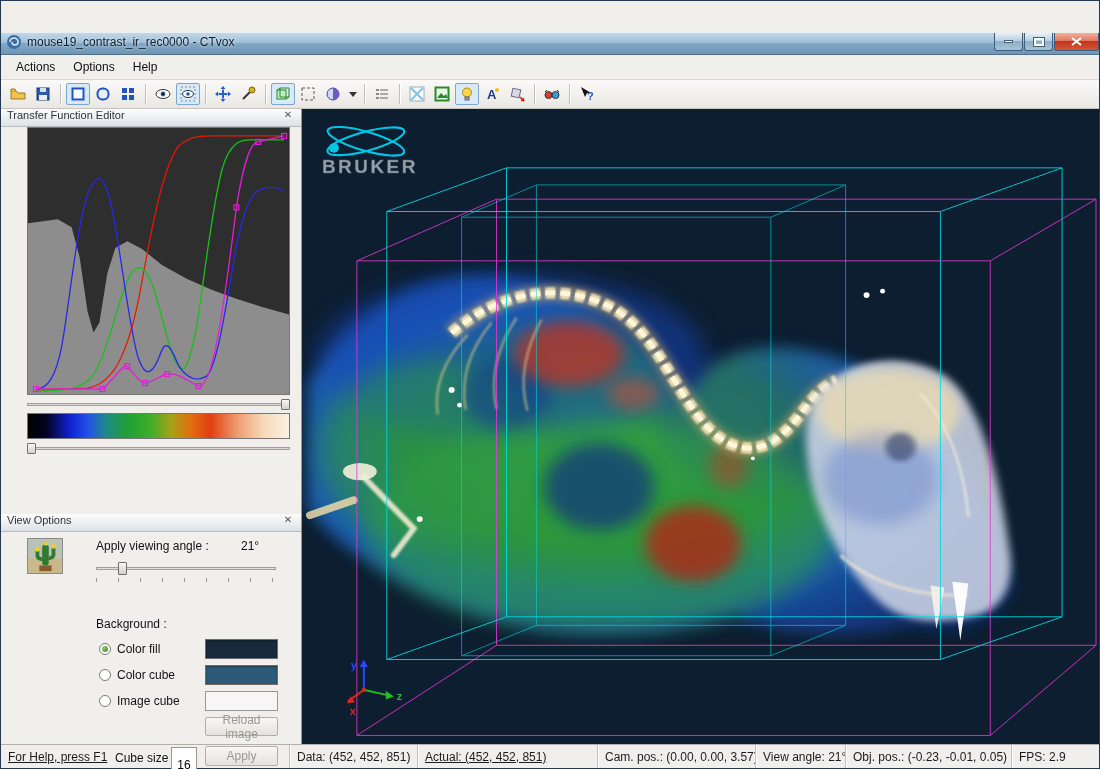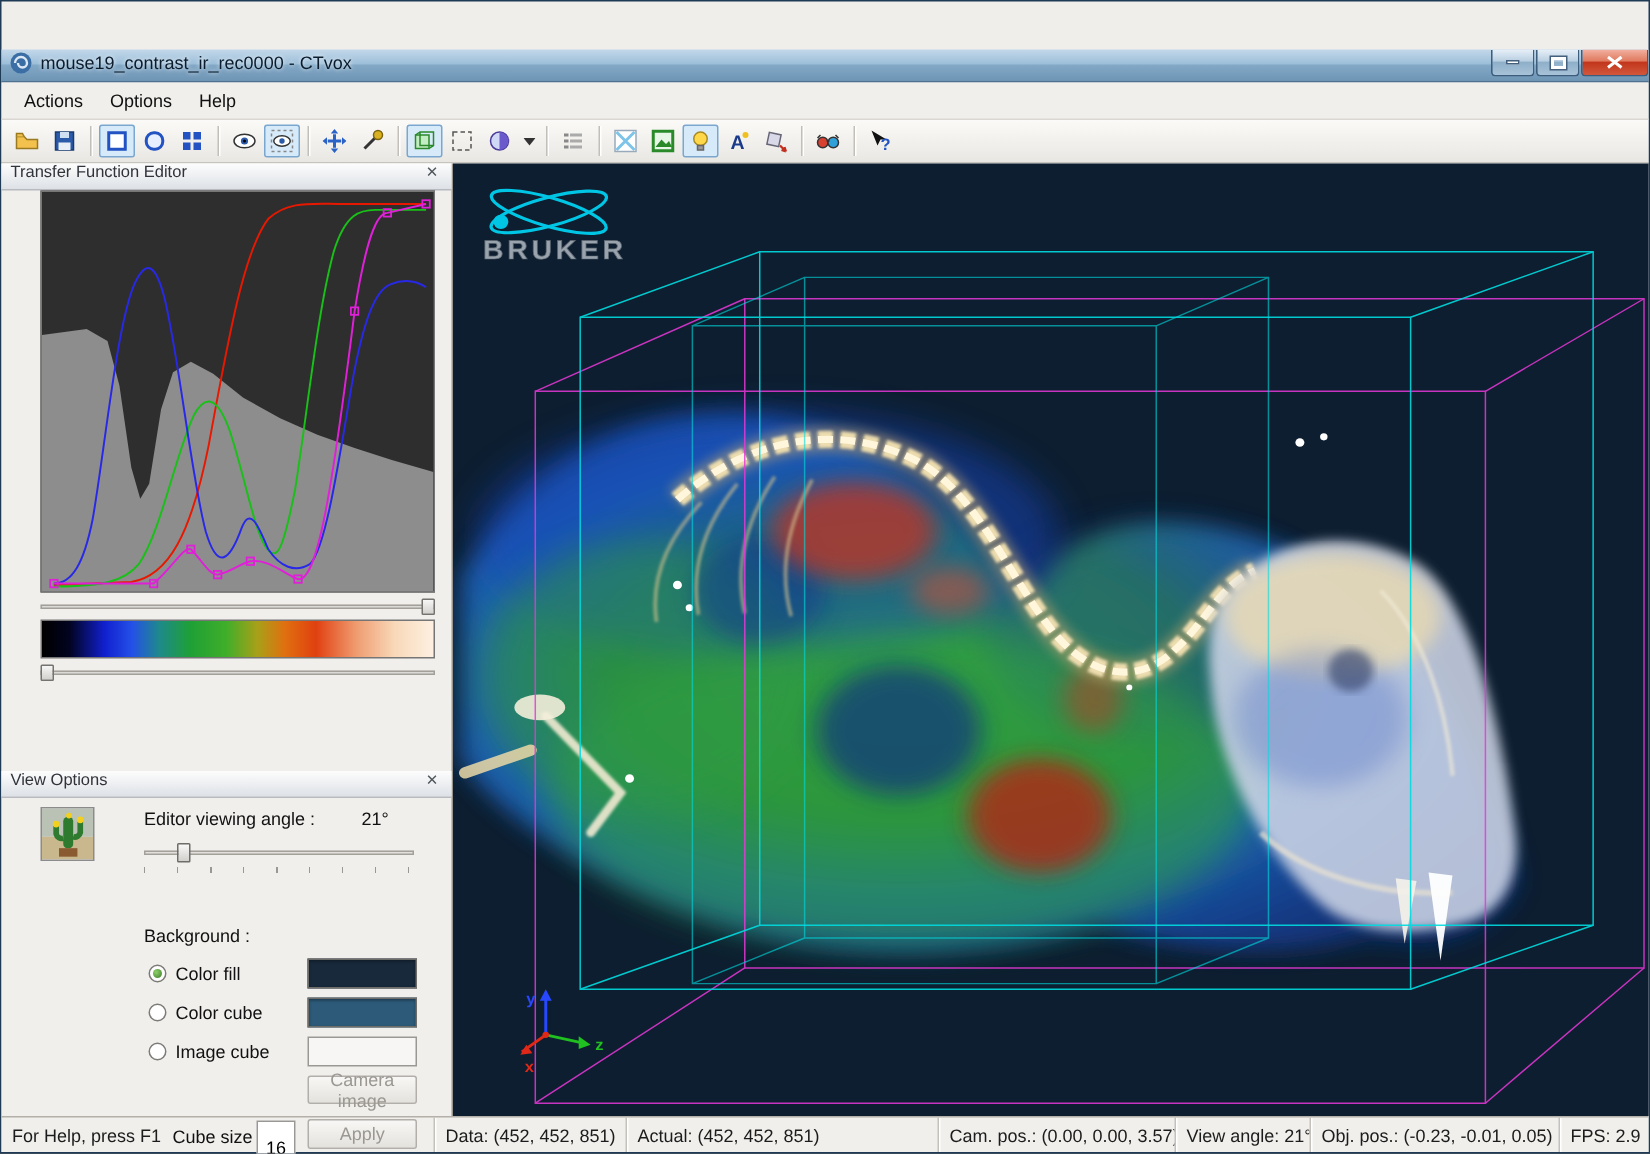--- a/index.html
+++ b/index.html
@@ -120,21 +120,21 @@
   .cube-input { left:170px; top:215px; width:26px; height:36px; border:1px solid #9a9894; background:#fff; font-size:12px; text-align:center; padding:0; }
   .apply-btn { left:204px; top:214px; width:73px; height:20px; }
 
   
   .statusbar {
     height:24px; flex:0 0 24px; display:flex; align-items:center; background:#f0efec;
     border-top:1px solid #b3b0aa; font-size:12px; color:#1c1c1c;
   }
   .seg { padding:0 7px; height:100%; display:flex; align-items:center; white-space:nowrap; overflow:hidden; }
   .seg + .seg { border-left:1px solid #c4c1bb; box-shadow:inset 1px 0 0 #fff; }
-  .s0{width:288px;} .s1{width:128px;} .s2{width:208px;} .s3{width:158px;} .s4{width:90px;} .s5{width:166px;} .s6{flex:1;}
+  .s0{width:288px;text-decoration:underline;} .s1{width:128px;} .s2{width:180px;text-decoration:underline;} .s3{width:158px;} .s4{width:90px;} .s5{width:166px;} .s6{flex:1;}
 </style>
 </head>
 <body>
 
 <div class="window">
 
   <div class="titlebar">
     <svg class="app-icon" viewBox="0 0 16 16">
       <circle cx="8" cy="8" r="7" fill="#3a6ea5"></circle>
       <path d="M4 8a4 4 0 0 1 8 0a3 3 0 0 1-6 0" fill="none" stroke="#dce8f4" stroke-width="1.6"></path>
@@ -358,21 +358,21 @@
         <svg class="abs cactus-box" viewBox="0 0 36 36">
           <rect width="36" height="20" fill="#b9c2b4"></rect>
             <rect y="20" width="36" height="16" fill="#c9b88e"></rect>
           <rect x="15" y="6" width="7" height="22" rx="3" fill="#2e7a2e"></rect>
           <path d="M10 12v6a4 4 0 0 0 5 3M27 9v8a4 4 0 0 1-5 3" fill="none" stroke="#2e7a2e" stroke-width="4"></path>
           <circle cx="10" cy="11" r="2.4" fill="#f2d020"></circle>
             <circle cx="27" cy="8" r="2.4" fill="#f2d020"></circle>
             <circle cx="19" cy="5" r="2" fill="#f2d020"></circle>
           <rect x="12" y="28" width="13" height="6" fill="#8a5a30"></rect>
         </svg>
-        <span class="abs cam-label">Editor viewing angle :</span>
+        <span class="abs cam-label">Apply viewing angle :</span>
         <span class="abs cam-value">21°</span>
         <div class="abs vo-slider">
           <div class="track"></div>
           <div class="thumb"></div>
         </div>
         <div class="abs vo-ticks"></div>
 
         <span class="abs bg-label">Background :</span>
 
         <div class="abs radio-row r1">
@@ -384,21 +384,21 @@
           <span>Color cube</span>
         </div>
         <div class="abs radio-row r3">
           <span class="radio"></span>
           <span>Image cube</span>
         </div>
 
         <div class="abs swatch sw1" style="background:#18293c"></div>
         <div class="abs swatch sw2" style="background:#2c5a78"></div>
         <input class="abs field" value="" style="">
-        <button class="abs btn reload-btn">Camera image</button>
+        <button class="abs btn reload-btn">Reload image</button>
 
         <span class="abs cube-label">Cube size</span>
         <input class="abs cube-input" value="16" style="">
         <button class="abs btn apply-btn">Apply</button>
       </div>
     </div>
 
     <div class="viewport">
       <svg class="scene" viewBox="0 0 799 669" preserveAspectRatio="none">
         <defs>

